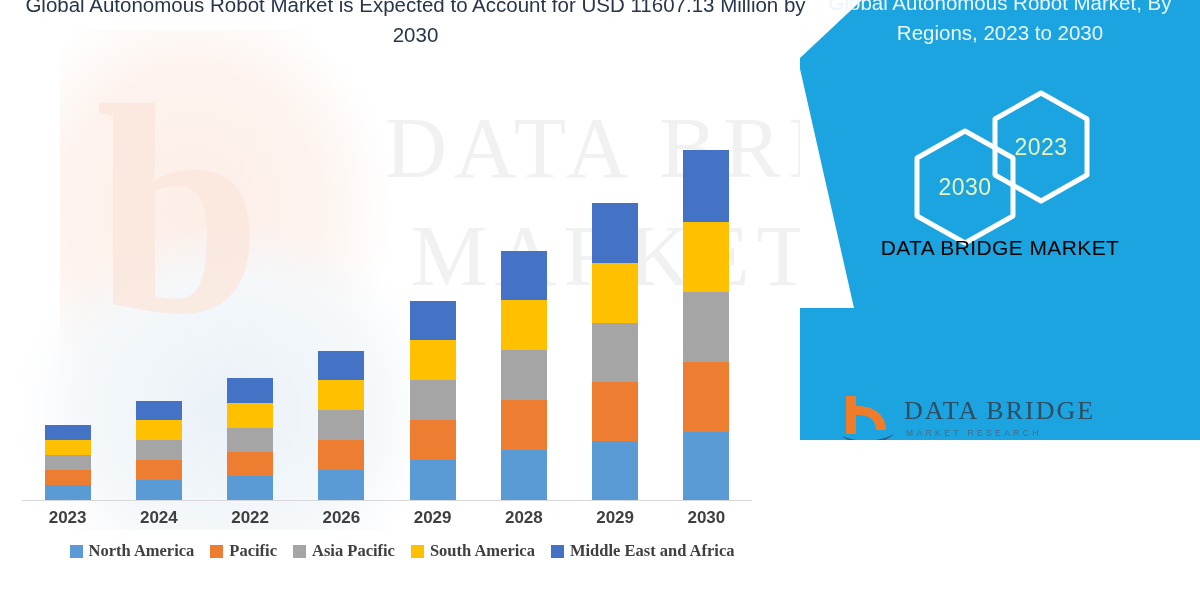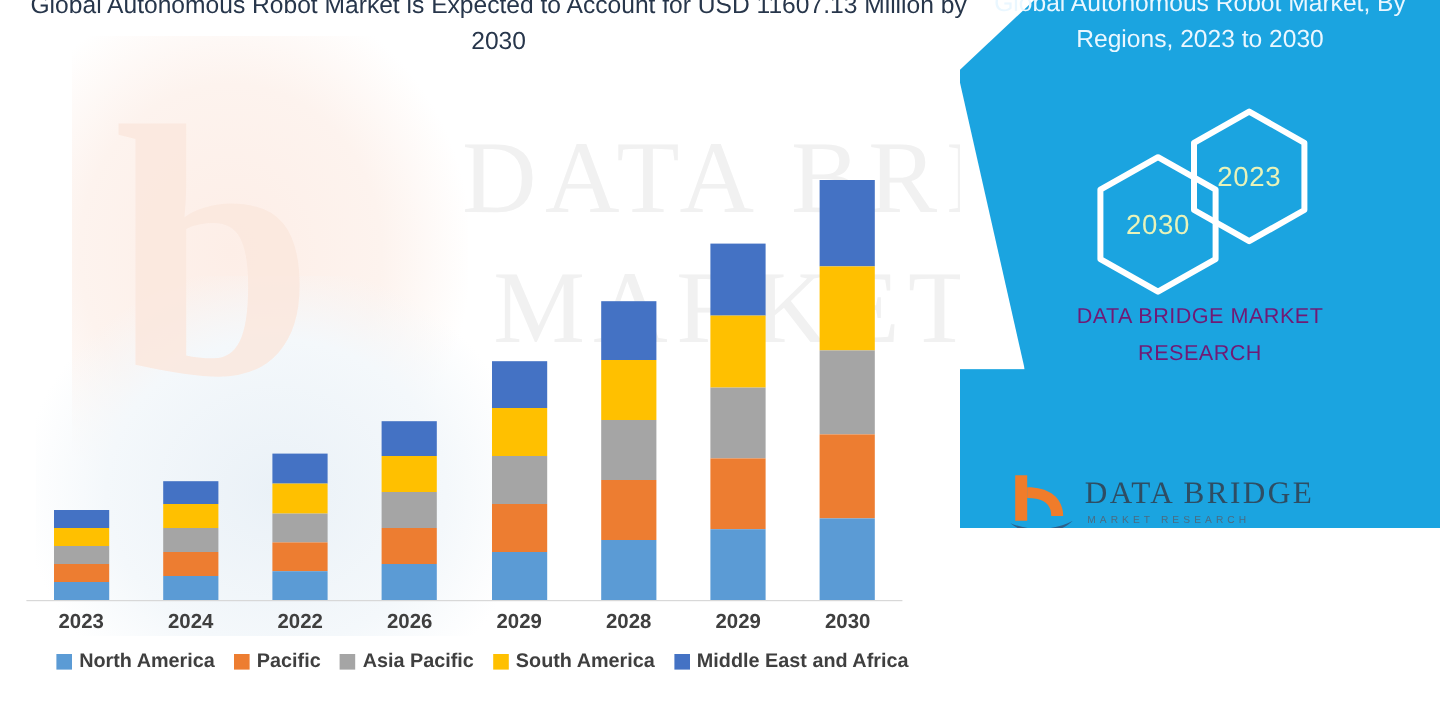--- a/index.html
+++ b/index.html
@@ -80,21 +80,21 @@
     font-size: 17px; font-weight: 700; color: #3f3f3f;
   }
 
   .legend {
     position: absolute; left: 22px; top: 538px; width: 760px; height: 26px;
     display: flex; justify-content: center; align-items: center; gap: 16px;
     z-index: 5;
   }
   .legend-item { display: flex; align-items: center; gap: 6px; }
   .legend-swatch { width: 13px; height: 13px; display: inline-block; }
-  .legend-label { font-size: 16.5px; font-weight: 700; color: #3f3f3f; white-space: nowrap; }
+  .legend-label { font-size: 16.5px; font-weight: 700; color: #3f3f3f; white-space: nowrap; font-family: Liberation Serif, serif; }
 
   
   .right-panel {
     position: absolute; right: 0; top: 0; width: 400px; height: 440px;
     background: #1ba4e0; overflow: hidden;
   }
   
   .wedge-top {
     position: absolute; left: -2px; top: -2px; width: 66px; height: 62px;
     background: #ffffff;
@@ -116,23 +116,23 @@
   }
   .hex svg { position: absolute; left: 0; top: 0; }
   .hex-label {
     position: relative; z-index: 2;
     color: #e8f3b9; font-size: 23px; letter-spacing: .5px;
   }
   .hex-2023 { left: 188px; top: 10px; width: 106px; height: 118px; }
   .hex-2030 { left: 110px; top: 48px; width: 110px; height: 122px; }
 
   .brand {
-    position: absolute; left: 20px; top: 248px; width: 360px;
-    text-align: center; color: #701a75;
-    font-size: 18px; line-height: 31px; letter-spacing: .4px;
+    position: absolute; left: 20px; top: 232px; width: 360px;
+    text-align: center; color: #000000;
+    font-size: 21px; line-height: 31px; letter-spacing: .4px;
   }
 
   .logo {
     position: absolute; left: 40px; bottom: -8px; width: 260px; height: 64px;
   }
   .logo-mark {
     position: absolute; left: 0; top: 6px; width: 56px; height: 56px;
   }
   .logo-text {
     position: absolute; left: 64px; top: 12px;
@@ -291,21 +291,20 @@
       <div class="hex hex-2030">
         <svg width="110" height="122" viewBox="0 0 110 122" aria-hidden="true">
           <polygon points="55,5 103,32 103,90 55,117 7,90 7,32" fill="none" stroke="#ffffff" stroke-width="5" stroke-linejoin="round"></polygon>
         </svg>
         <span class="hex-label">2030</span>
       </div>
     </div>
 
     <div class="brand">
       <div>DATA BRIDGE MARKET</div>
-      <div>RESEARCH</div>
     </div>
 
     <div class="logo">
       <div class="logo-mark">
         <svg width="56" height="56" viewBox="0 0 56 56" aria-hidden="true">
           <path d="M6,6 L16,6 L16,44 L6,44 Z" fill="#f07c2a"></path>
           <path d="M16,16 C36,16 46,26 46,40 L36,40 C36,30 30,25 16,25 Z" fill="#f07c2a"></path>
           <path d="M2,46 C16,58 42,56 54,44 C40,52 18,53 2,46 Z" fill="#2e5f8a"></path>
         </svg>
       </div>

